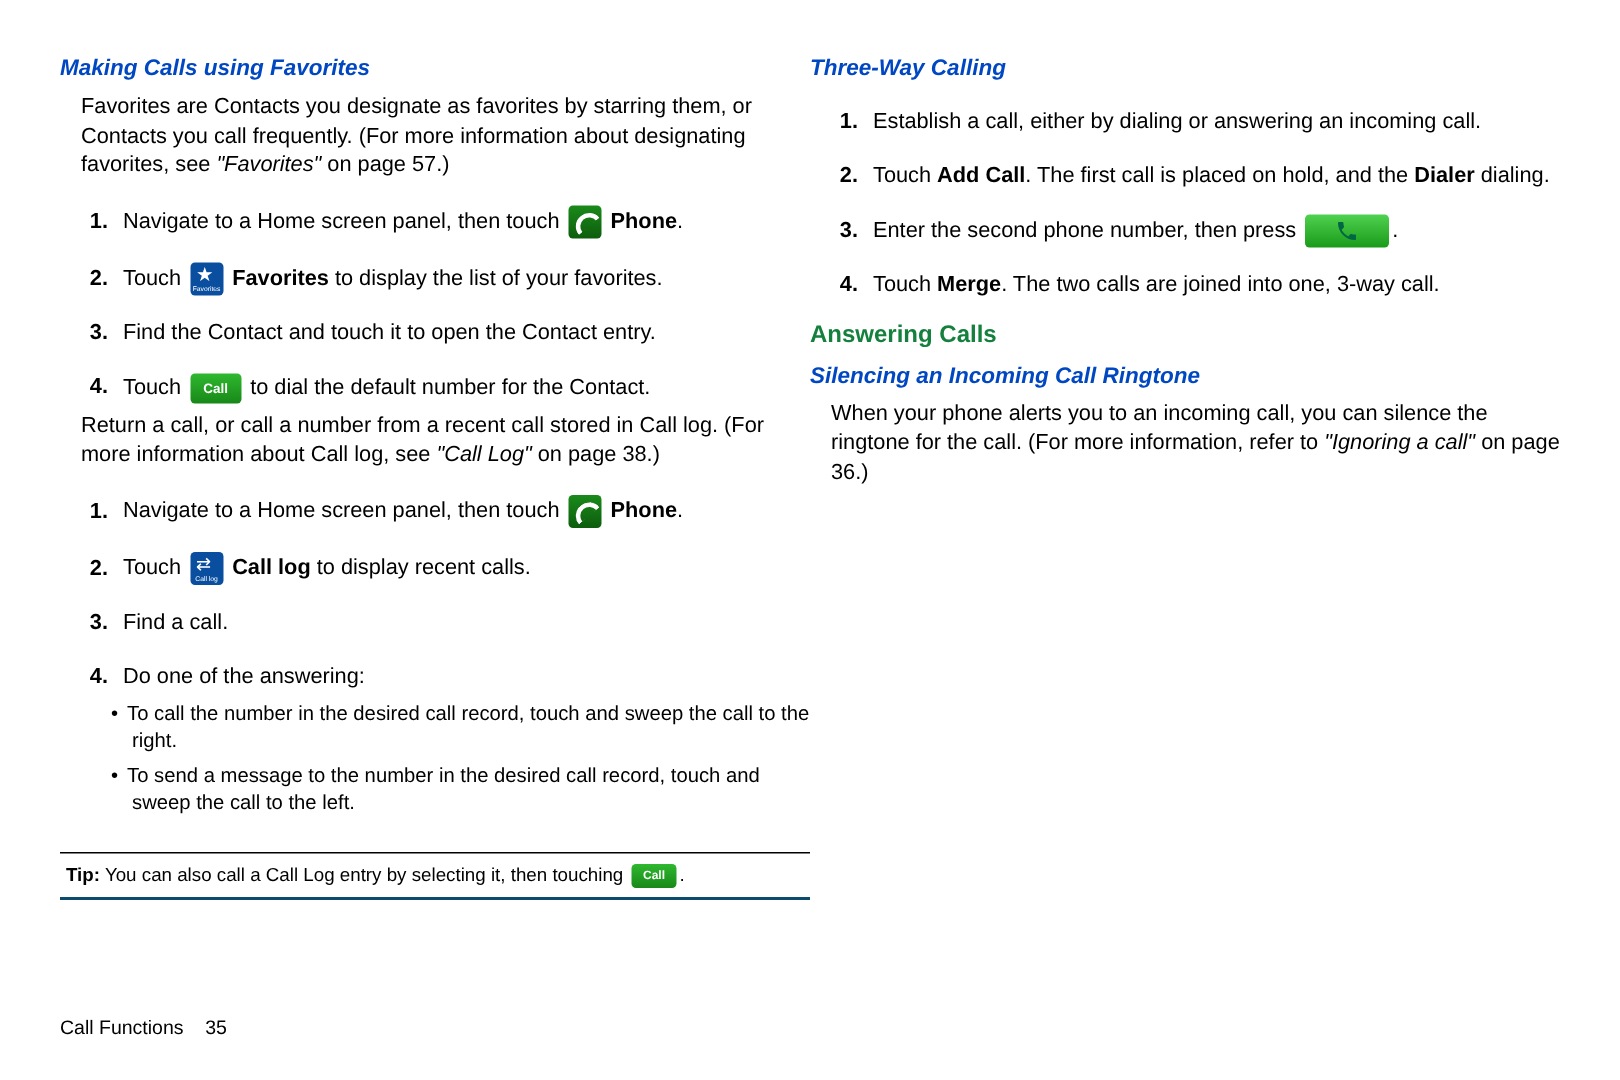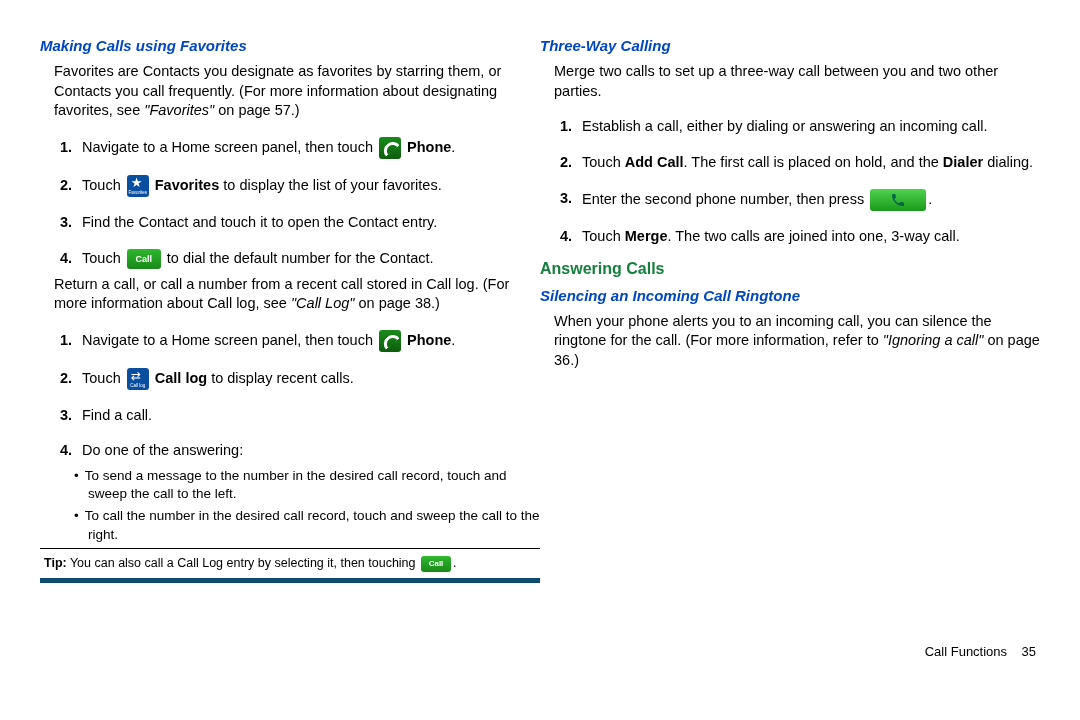--- a/index.html
+++ b/index.html
@@ -179,35 +179,34 @@
     display: inline-flex;
     align-items: center;
     justify-content: center;
   }
   .icon-answer-circle svg {
     width: 12px;
     height: 12px;
   }
   .tip-box {
     border-top: 1px solid #000;
-    border-bottom: 5px solid #0c4a6e;
+    border-bottom: 2px solid #0c4a6e;
     padding: 6px 4px;
-    margin: 4px 0 4px 0;
+    margin: 24px 0 4px 0;
     font-size: 12.5px;
   }
   .tip-box .icon-call-btn {
     width: 30px;
     height: 16px;
     font-size: 8px;
     line-height: 16px;
   }
   .footer {
-    text-align: right;
     font-size: 13px;
-    margin-top: 56px;
+    margin-top: 72px;
     padding-right: 4px;
   }
 </style>
 </head>
 <body>
 
 <div class="columns">
 
   <div class="col">
 
@@ -235,34 +234,33 @@
       <li>
         <span>Navigate to a Home screen panel, then touch </span><span class="icon icon-phone"></span> <span class="bold">Phone</span><span>.</span>
       </li>
       <li>
         <span>Touch </span><span class="icon icon-calllog"></span> <span class="bold">Call log</span><span> to display recent calls.</span>
       </li>
       <li>Find a call.</li>
       <li>Do one of the answering:</li>
     </ol>
     <ul class="bullets">
+      <li>To call the number in the desired call record, touch and sweep the call to the right.</li>
       <li>To send a message to the number in the desired call record, touch and sweep the call to the left.</li>
-      <li>To call the number in the desired call record, touch and sweep the call to the right.</li>
     </ul>
 
     <div class="tip-box">
       <span class="bold">Tip:</span><span> You can also call a Call Log entry by selecting it, then touching </span><span class="icon icon-call-btn">Call</span><span>.</span>
     </div>
 
   </div>
 
   <div class="col">
 
     <div class="subheading">Three-Way Calling</div>
-    <div class="para">Merge two calls to set up a three-way call between you and two other parties.</div>
     <ol>
       <li>Establish a call, either by dialing or answering an incoming call.</li>
       <li>
         <span>Touch </span><span class="bold">Add Call</span><span>. The first call is placed on hold, and the </span><span class="bold">Dialer</span><span> dialing.</span>
       </li>
       <li>
         <span>Enter the second phone number, then press </span><span class="icon icon-call-pill">
             <svg viewBox="0 0 24 24">
               <path fill="#064" d="M6.6 10.8c1.4 2.8 3.8 5.2 6.6 6.6l2.2-2.2c.3-.3.7-.4 1-.2 1.1.4 2.3.6 3.6.6.6 0 1 .4 1 1V20c0 .6-.4 1-1 1C10.6 21 3 13.4 3 4c0-.6.4-1 1-1h3.4c.6 0 1 .4 1 1 0 1.3.2 2.5.6 3.6.1.3 0 .7-.2 1l-2.2 2.2z"></path>
             </svg>

